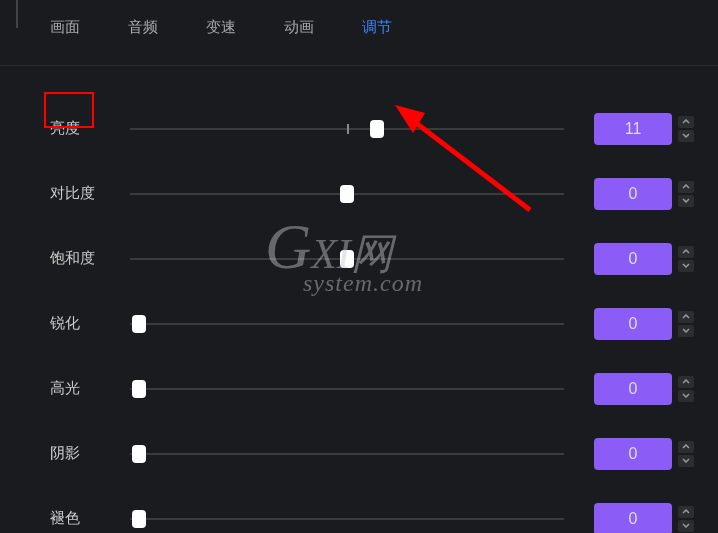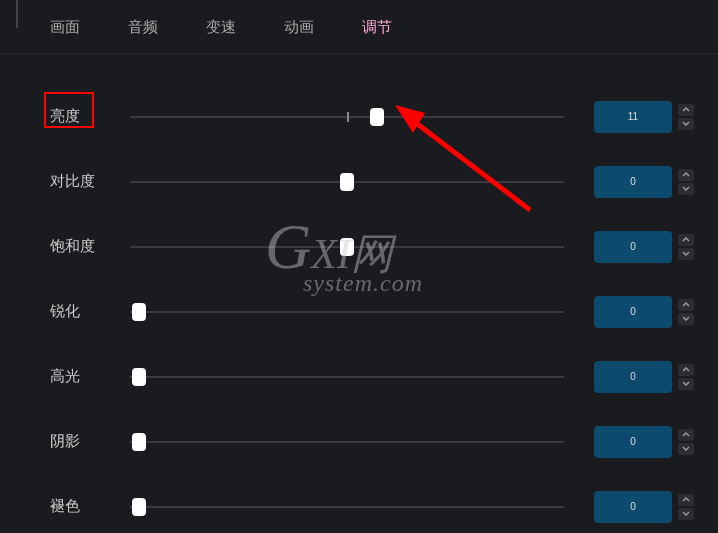--- a/index.html
+++ b/index.html
@@ -8,29 +8,29 @@
       height: 533px;
       background: #1a1b1e;
       font-family: -apple-system, "PingFang SC", "Microsoft YaHei", sans-serif;
       color: #bbb;
       overflow: hidden;
       position: relative;
     }
     .tabs {
       display: flex;
       gap: 48px;
-      padding: 18px 50px 16px;
+      padding: 18px 50px 28px;
       border-bottom: 1px solid #2a2b2e;
     }
     .tab {
       font-size: 15px;
       color: #aaa;
       cursor: pointer;
     }
-    .tab.active { color: #f9a8d4; font-family: Liberation Serif, serif; }
+    .tab.active { color: #3b82f6; font-family: Liberation Serif, serif; }
     .panel {
       padding: 30px 20px 0 50px;
     }
     .row {
       display: flex;
       align-items: center;
       height: 65px;
       justify-content: space-between;
     }
     .label {
@@ -71,26 +71,26 @@
       height: 18px;
       background: #fff;
       border-radius: 4px;
       top: 1px;
       transform: translateX(-50%);
       cursor: pointer;
     }
     .value-box {
       width: 78px;
       height: 32px;
-      background: #0c4a6e;
+      background: #8b5cf6;
       border-radius: 4px;
       display: flex;
       align-items: center;
       justify-content: center;
-      font-size: 10px;
+      font-size: 16px;
       color: #ddd;
       flex-shrink: 0;
     }
     .stepper {
       width: 20px;
       height: 32px;
       margin-left: 6px;
       display: flex;
       flex-direction: column;
       justify-content: center;

